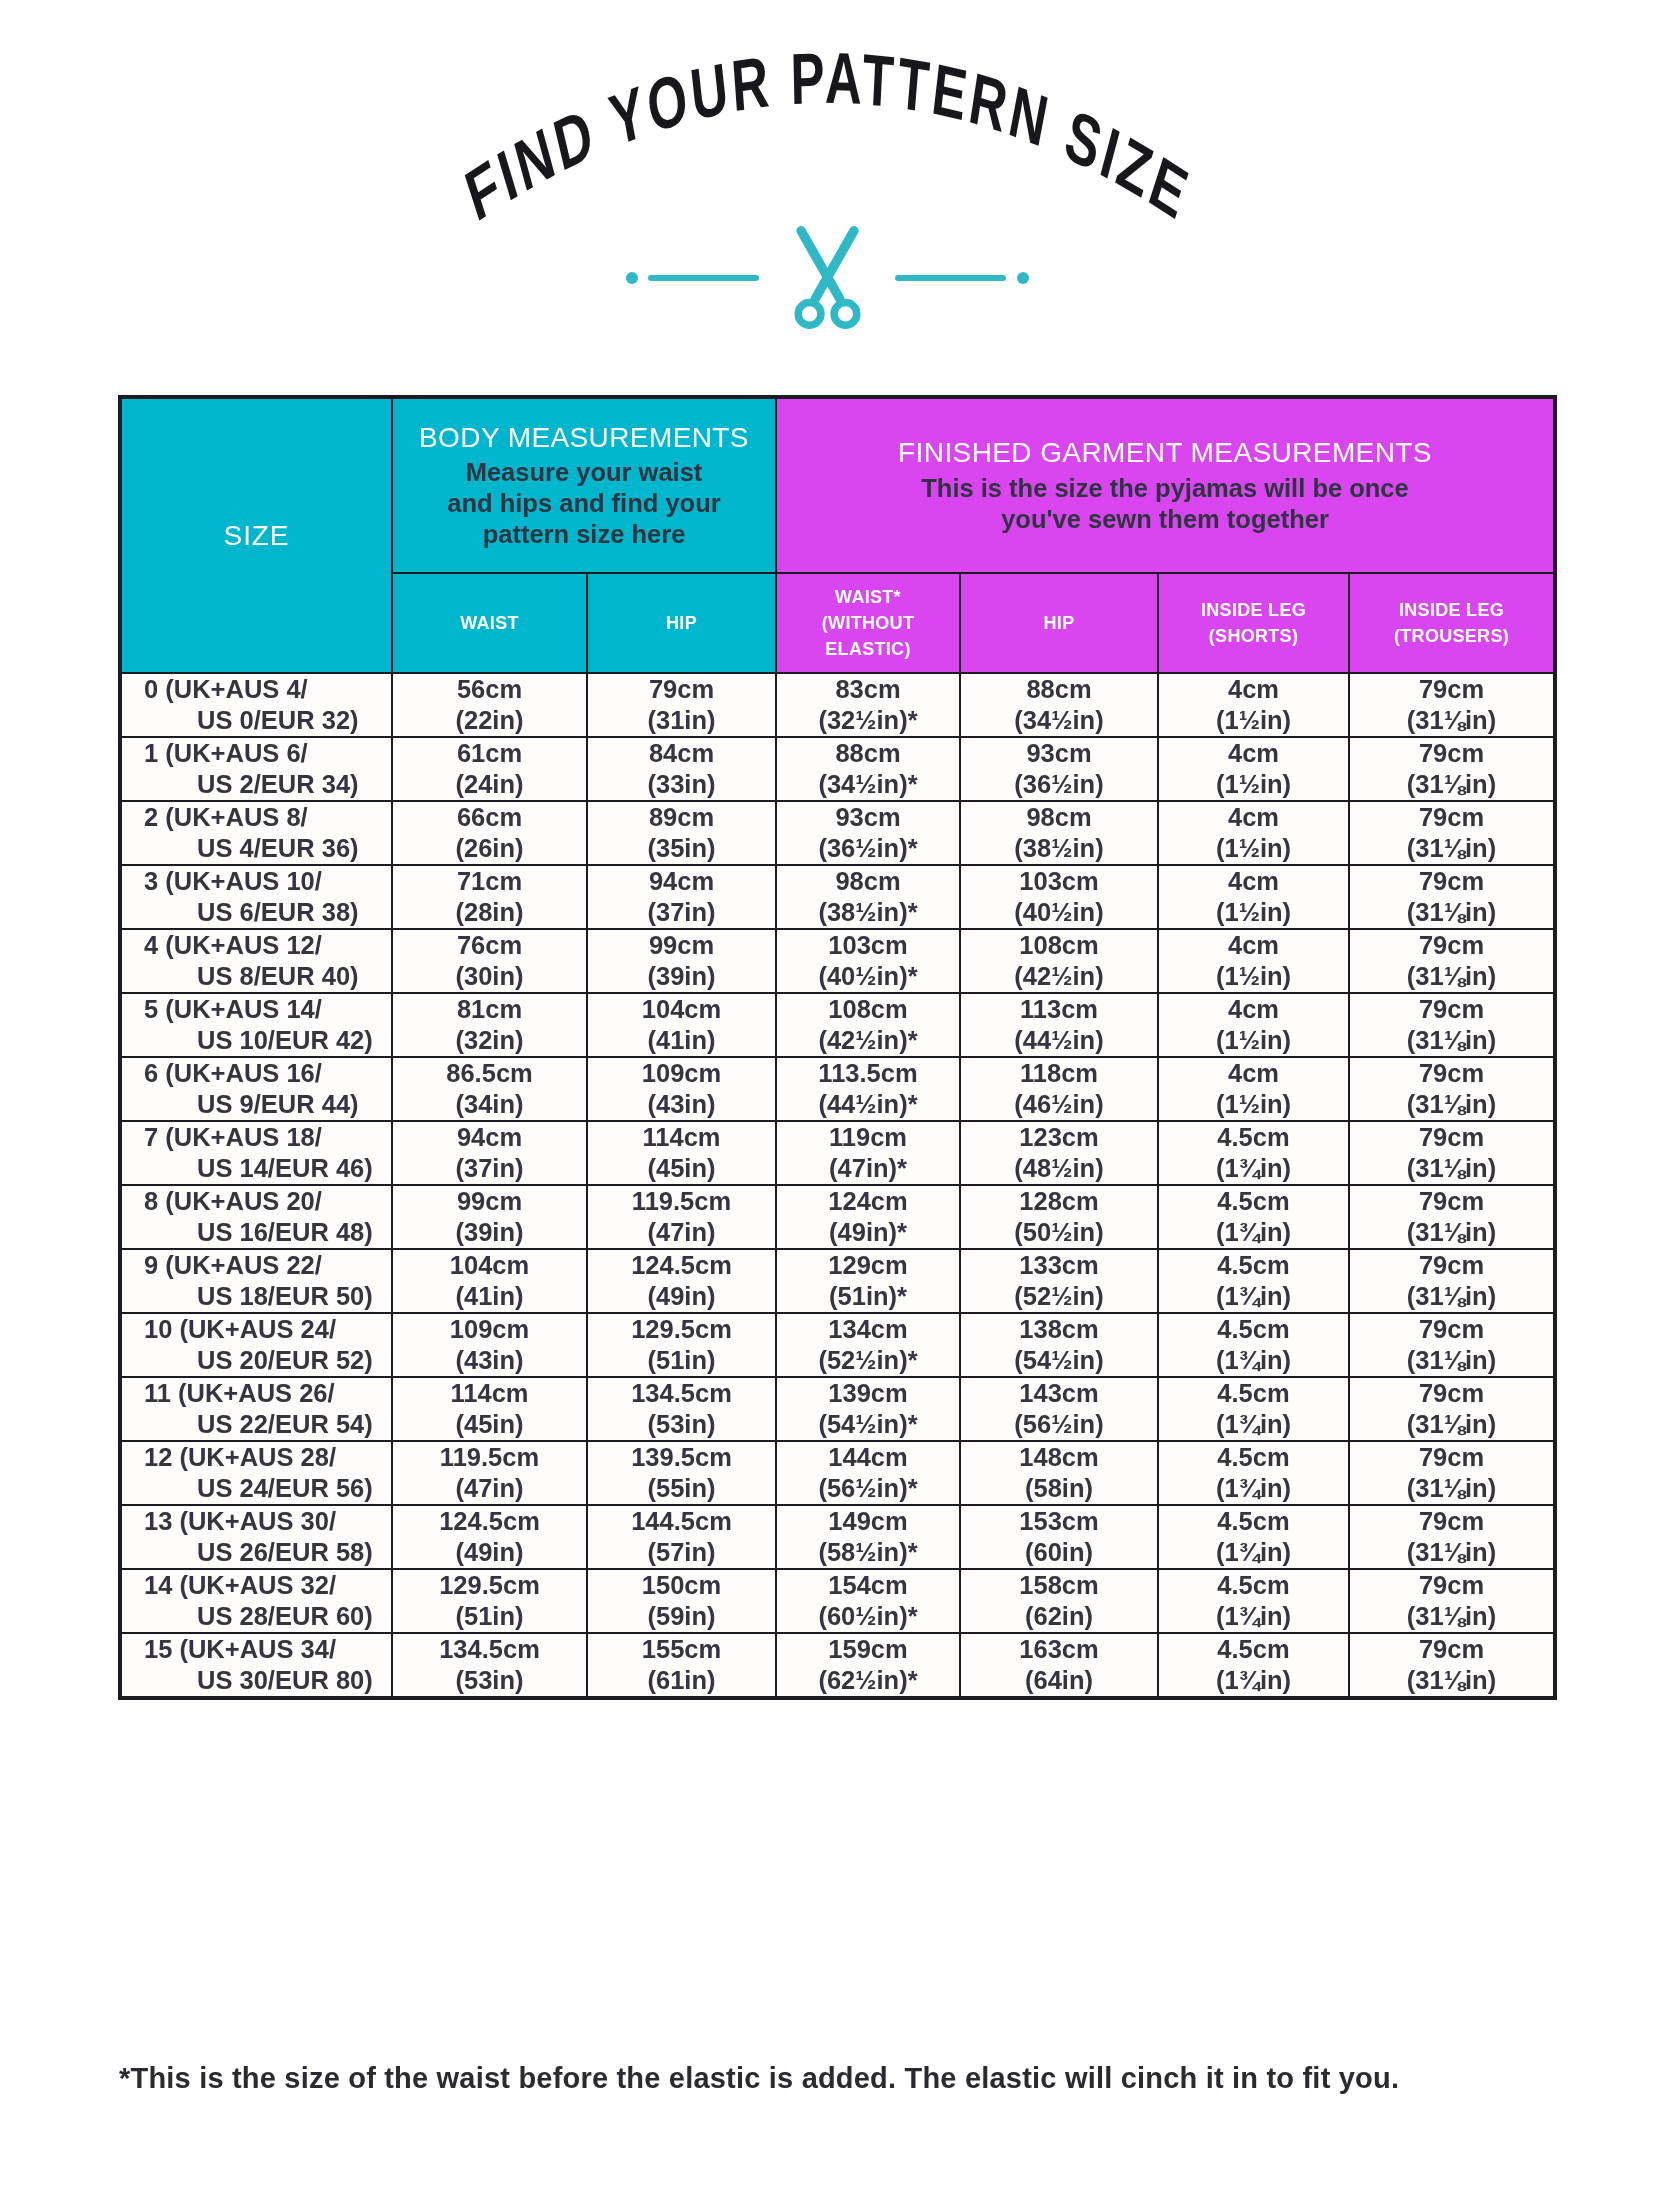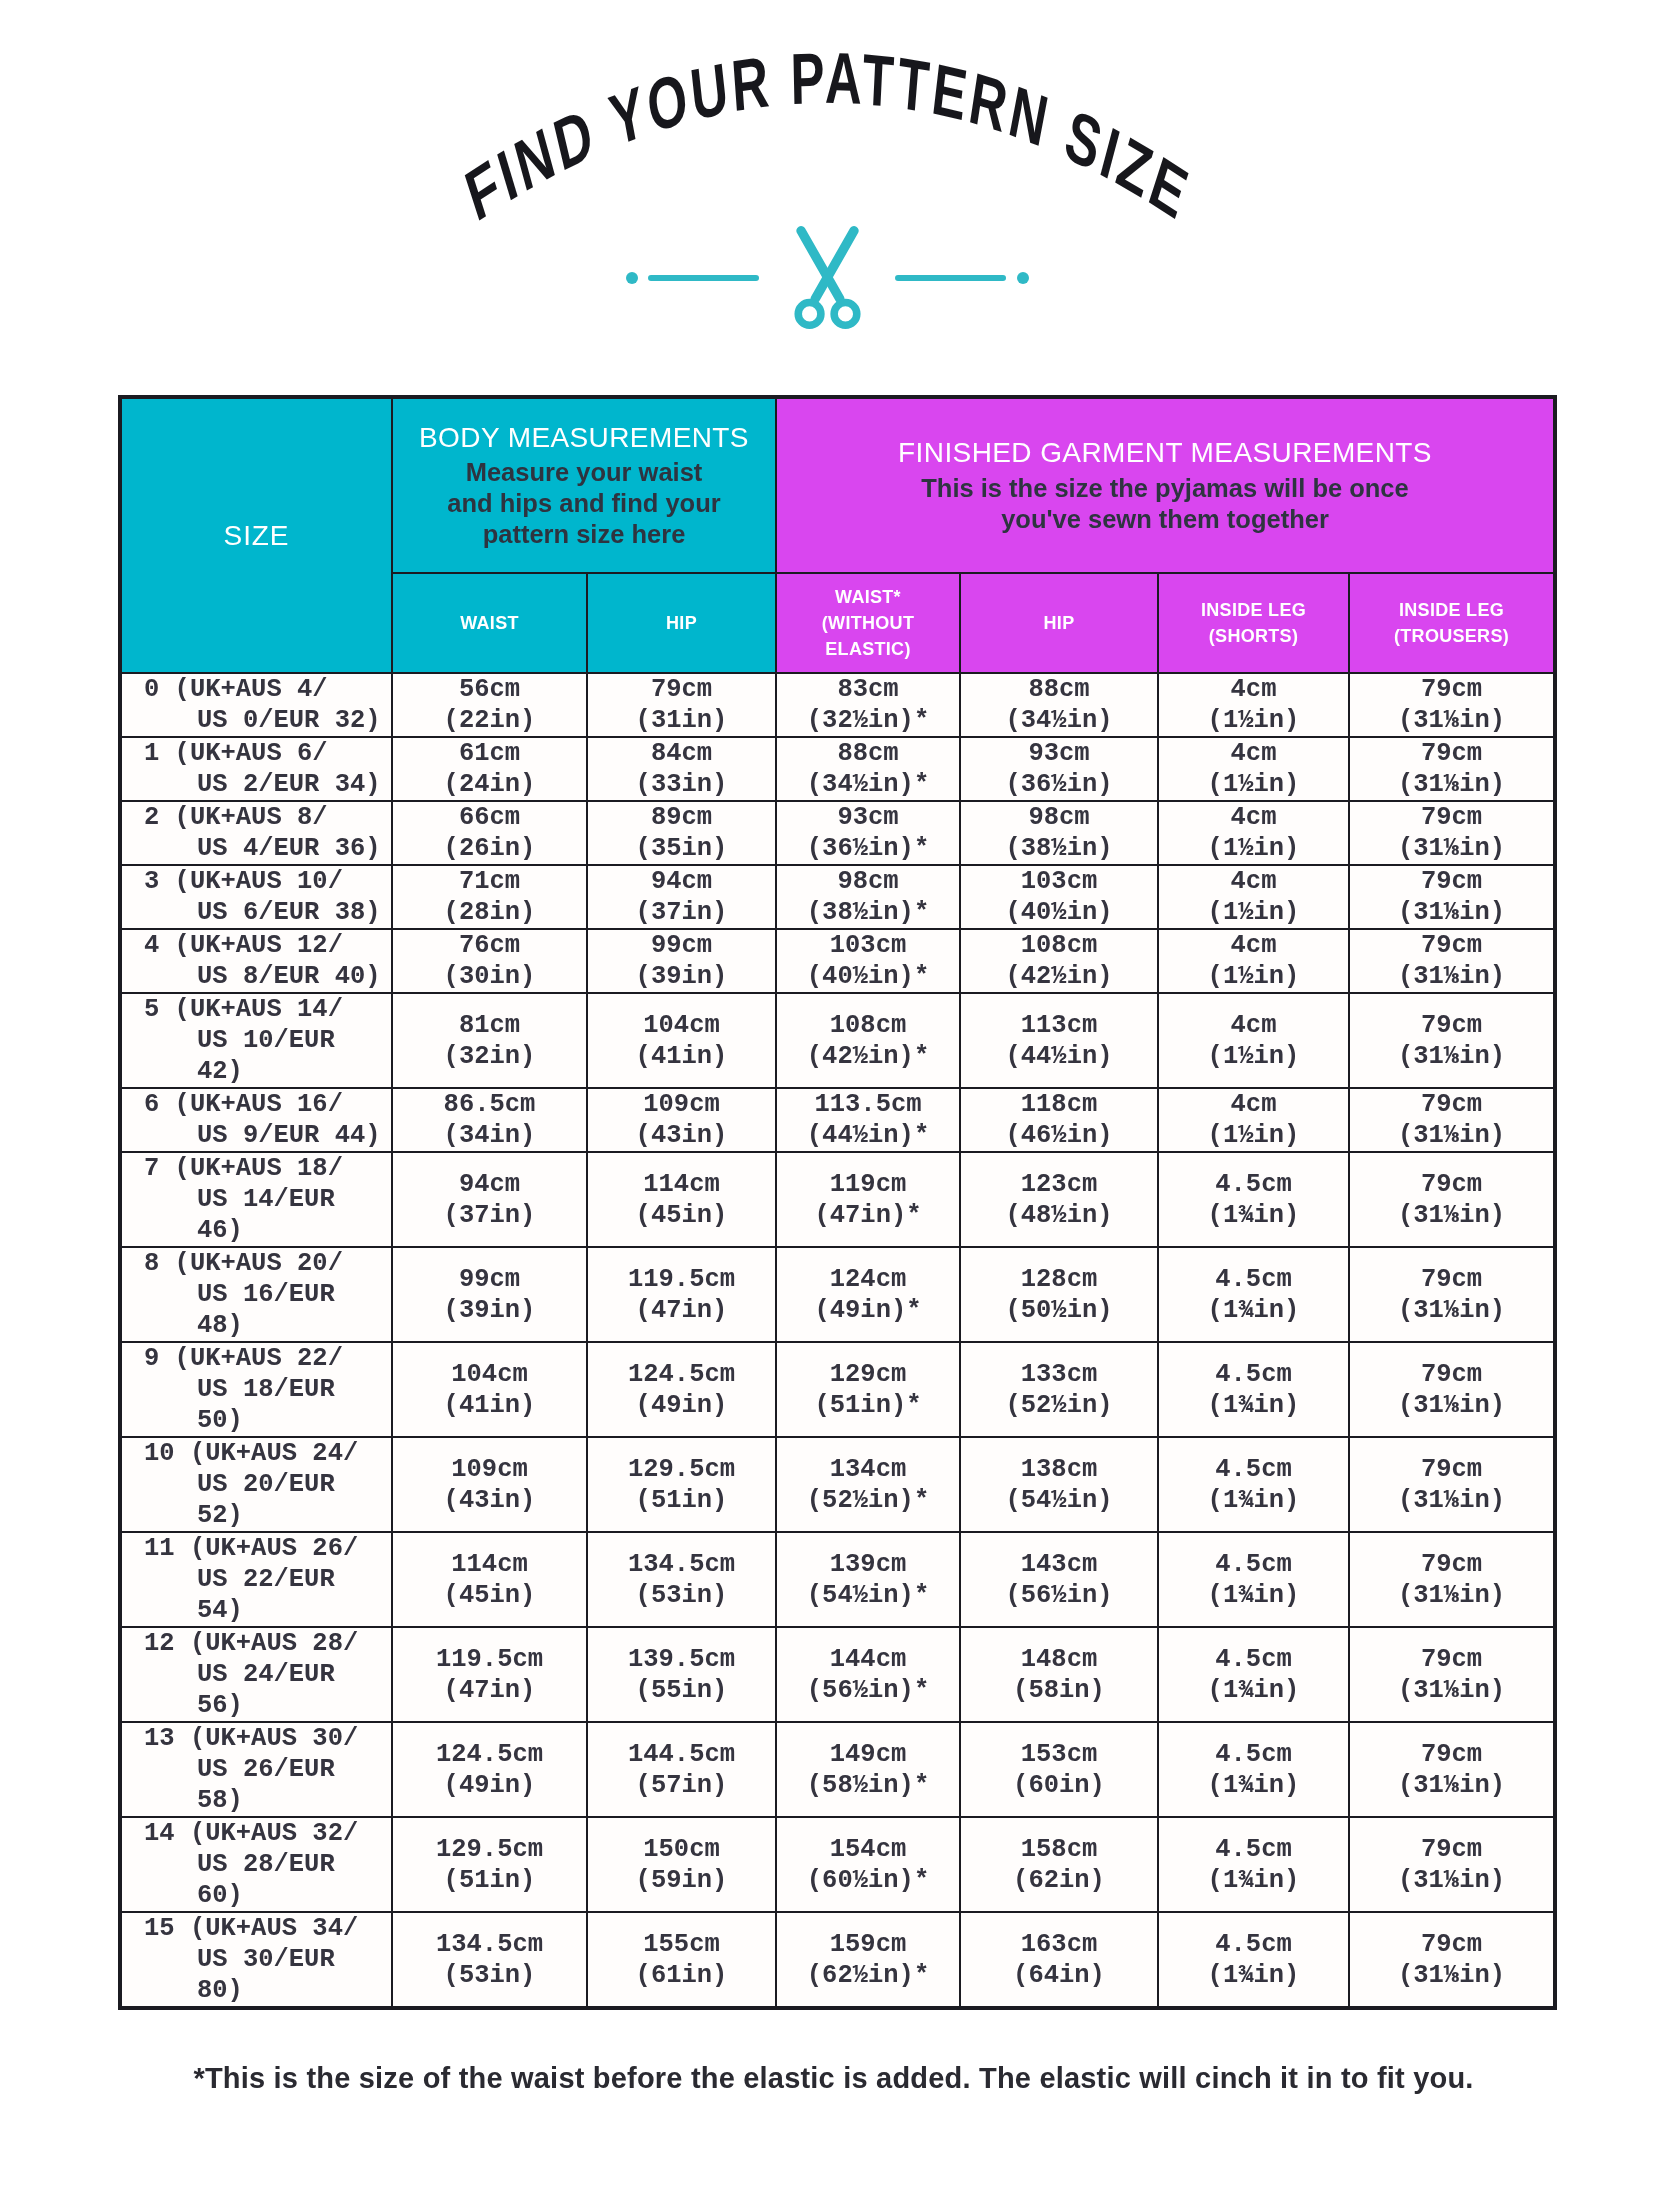--- a/index.html
+++ b/index.html
@@ -28,30 +28,30 @@
   table.size-chart td { border:2.6px solid #1b1b21; vertical-align:middle; text-align:center; padding:0; }
   .th-teal { background:#00b6cd; color:#ffffff; }
   .th-pink { background:#d946ef; color:#ffffff; }
   .size-label { font-size:28px; font-weight:normal; letter-spacing:0.9px; }
   .group-title { font-size:28px; font-weight:normal; letter-spacing:0.4px; line-height:34px; }
   .group-sub { font-size:25.5px; font-weight:bold; color:#2e3440; white-space:pre-line; line-height:31px; margin-top:2.6px; }
   .hdr-pad { padding-top:6.8px; }
   .sub-col { font-size:18px; font-weight:bold; white-space:pre-line; line-height:26px; letter-spacing:0.3px; }
   tr.hdr-row1 { height:176px; }
   tr.hdr-row2 { height:100px; }
-  tr.data-row { height:63px;font-family:Liberation Mono, monospace; }
+  tr.data-row { height:63px; }
   td.cell {
     background:#fffdfc; color:#35343f; font-weight:bold; font-size:25.5px;
     white-space:pre-line; line-height:31px;
   }
   td.cell.col-0 { text-align:left; padding-left:75px; text-indent:-53px; }
   
   .footnote {
     position:absolute; left:119px; top:2062px; width:1429px;
-    font-size:29px; font-weight:600; color:#2a2a31; letter-spacing:0.2px;text-align:center;
+    font-size:29px; font-weight:600; color:#2a2a31; letter-spacing:0.2px;
   }
 </style>
 </head>
 <body>
 
 <div class="sheet">
 
   <svg class="title-svg" width="816" height="247" viewBox="0 0 960 290" aria-hidden="true">
     <g transform="scale(1,1.42)">
       <path id="titleArc" d="M 42,178 Q 480,-44 918,178" fill="none"></path>

